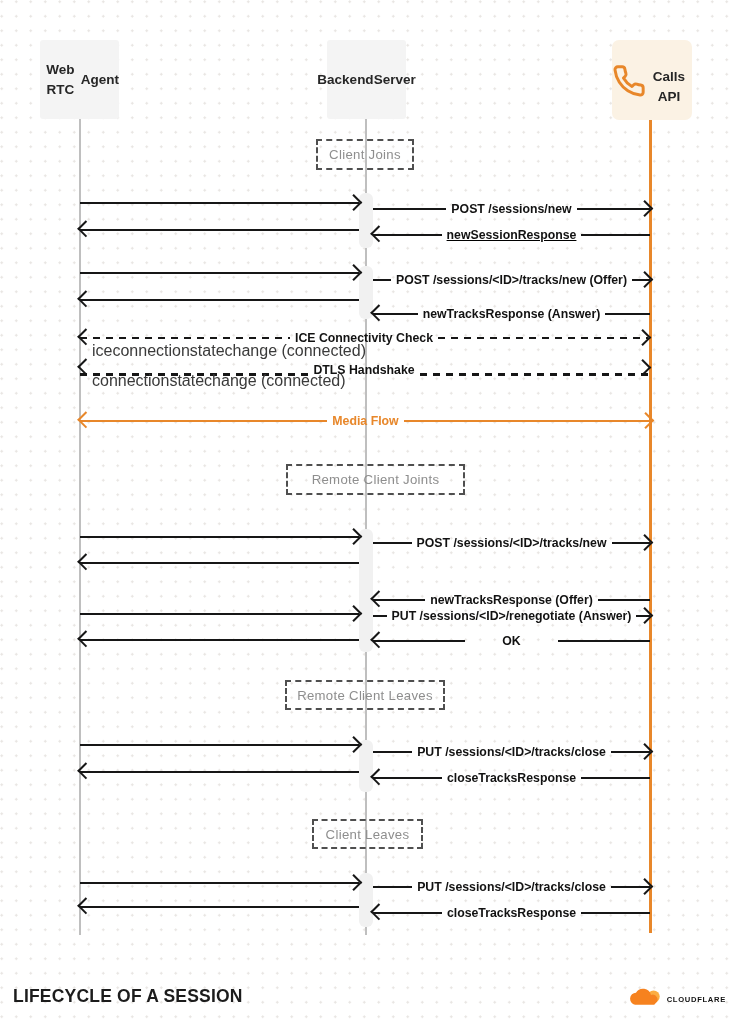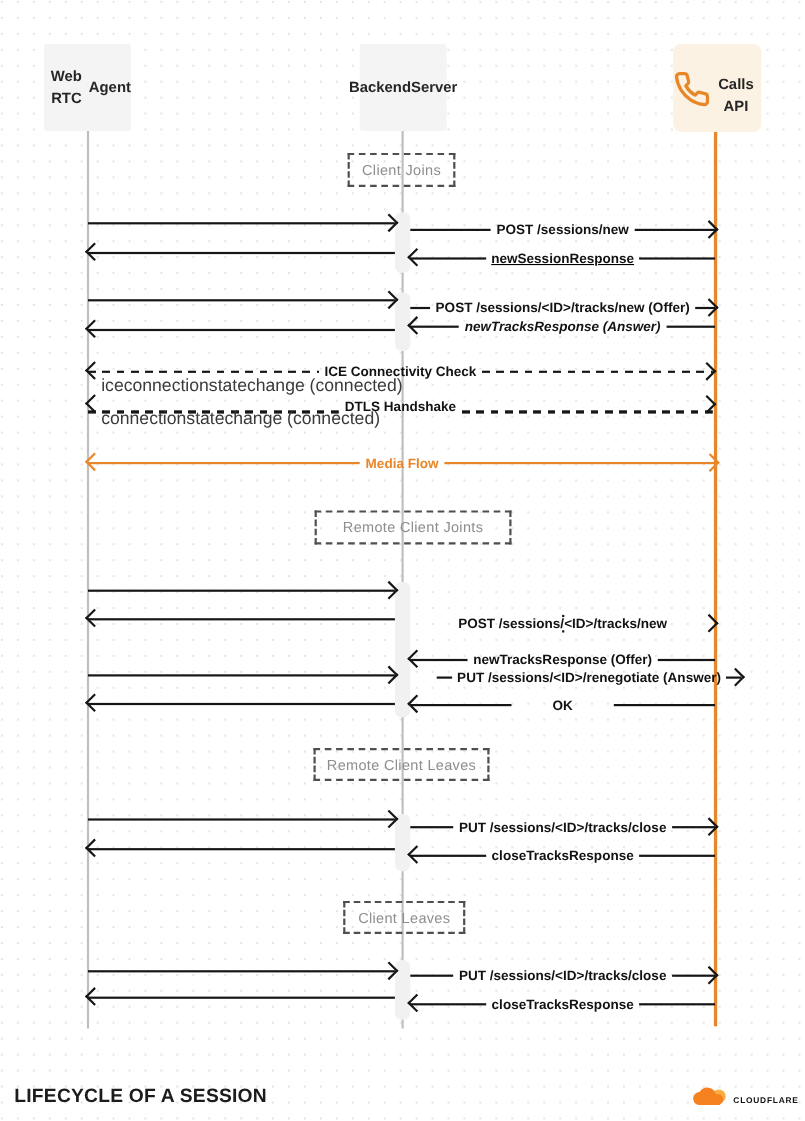--- a/index.html
+++ b/index.html
@@ -99,21 +99,21 @@
       <div class="msg" style="left: 80px; top: 265px; width: 279px; height: 16px;">
         <span class="seg"></span>
         <span class="ch chr"></span>
       </div>
       <div class="msg" style="left: 373px; top: 272px; width: 277px; height: 16px;">
         <span class="seg"></span>
         <span class="mlbl">POST /sessions/&lt;ID&gt;/tracks/new (Offer)</span>
         <span class="seg"></span>
         <span class="ch chr"></span>
       </div>
-      <div class="msg" style="left: 373px; top: 289px; width: 277px; height: 16px; font-style: italic;">
+      <div class="msg" style="left: 373px; top: 306px; width: 277px; height: 16px;">
         <span class="seg"></span>
         <span class="mlbl">newTracksResponse (Answer)</span>
         <span class="seg"></span>
         <span class="ch chl"></span>
       </div>
       <div class="msg" style="left: 80px; top: 292px; width: 279px; height: 16px;">
         <span class="seg"></span>
         <span class="ch chl"></span>
       </div>
       <div class="msg" style="left: 80px; top: 330px; width: 568px; height: 16px;">
@@ -136,41 +136,41 @@
         <span class="seg orange"></span>
         <span class="mlbl orange-text">Media Flow</span>
         <span class="seg orange"></span>
         <span class="ch chr orange-ch"></span>
         <span class="ch chl orange-ch"></span>
       </div>
       <div class="msg" style="left: 80px; top: 529px; width: 279px; height: 16px;">
         <span class="seg"></span>
         <span class="ch chr"></span>
       </div>
-      <div class="msg" style="left: 373px; top: 559px; width: 277px; height: 16px; flex-direction: column;">
+      <div class="msg" style="left: 373px; top: 535px; width: 277px; height: 16px;">
         <span class="seg"></span>
         <span class="mlbl">POST /sessions/&lt;ID&gt;/tracks/new</span>
         <span class="seg"></span>
         <span class="ch chr"></span>
       </div>
       <div class="msg" style="left: 373px; top: 560px; width: 277px; height: 16px; margin-top: 32px;">
         <span class="seg"></span>
         <span class="mlbl">newTracksResponse (Offer)</span>
         <span class="seg"></span>
         <span class="ch chl"></span>
       </div>
       <div class="msg" style="left: 80px; top: 555px; width: 279px; height: 16px;">
         <span class="seg"></span>
         <span class="ch chl"></span>
       </div>
       <div class="msg" style="left: 80px; top: 606px; width: 279px; height: 16px;">
         <span class="seg"></span>
         <span class="ch chr"></span>
       </div>
-      <div class="msg" style="left: 373px; top: 608px; width: 277px; height: 16px; margin-left: 24px;">
+      <div class="msg" style="left: 373px; top: 608px; width: 277px; height: 16px;">
         <span class="seg"></span>
         <span class="mlbl">PUT /sessions/&lt;ID&gt;/renegotiate (Answer)</span>
         <span class="seg"></span>
         <span class="ch chr"></span>
       </div>
       <div class="msg" style="left: 373px; top: 633px; width: 277px; height: 16px; gap: 32px;">
         <span class="seg"></span>
         <span class="mlbl">OK</span>
         <span class="seg"></span>
         <span class="ch chl"></span>

